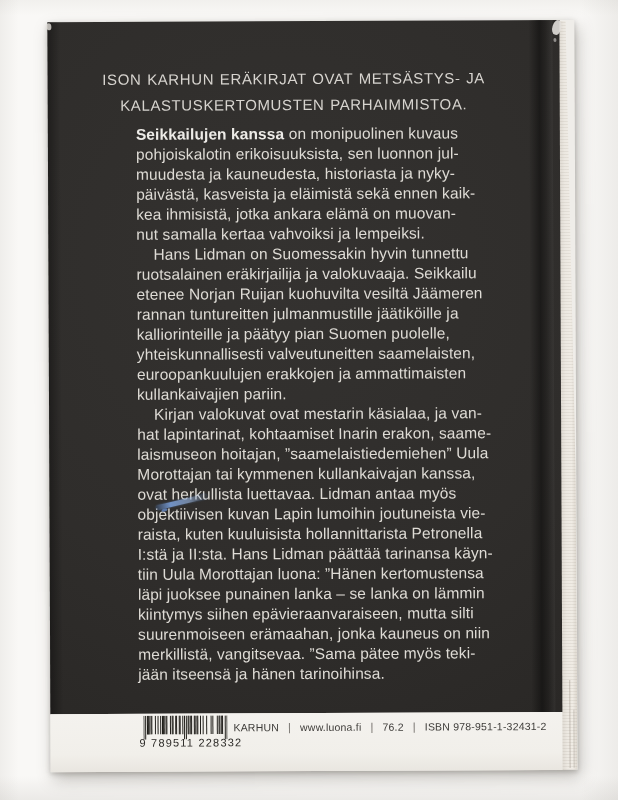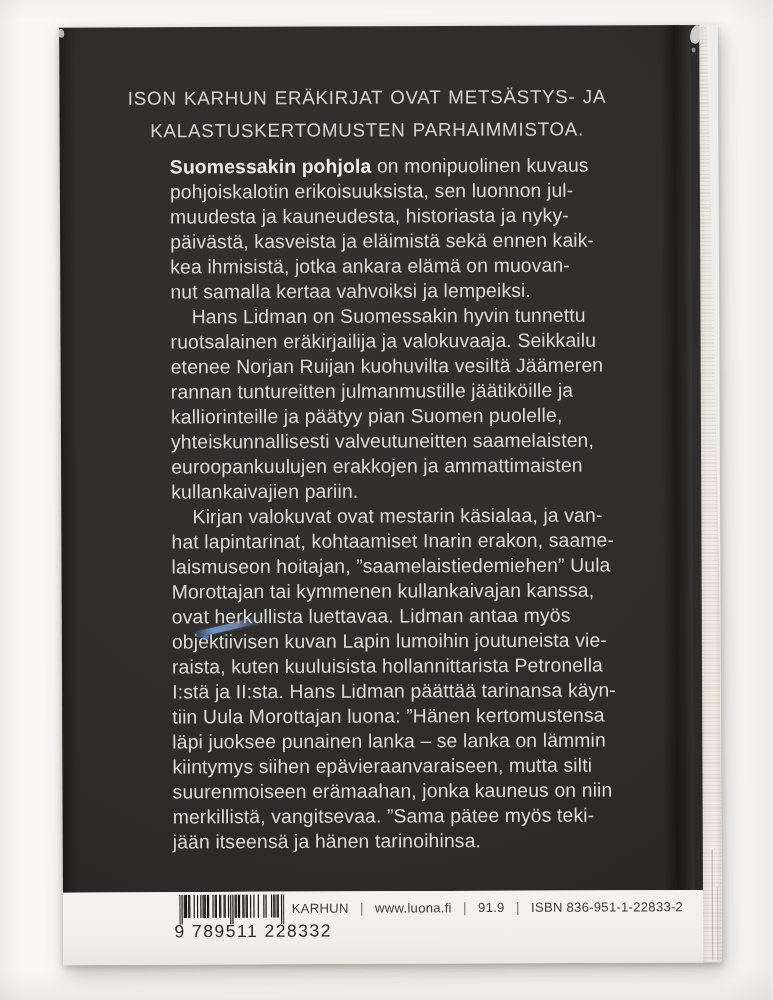--- a/index.html
+++ b/index.html
@@ -94,21 +94,21 @@
   
   .footer-strip {
     position: absolute; left: 0; top: 692px; width: 512px; height: 58px;
     background: linear-gradient(180deg, #f4f2ee 0%, #f1efea 70%, #e9e6e0 100%);
   }
   .barcode-block { position: absolute; left: 89px; top: 2px; width: 92px; text-align: center; }
   .barcode-block svg { width: 84px; height: 24px; display: block; margin: 0 auto; }
   .barcode-block svg rect { fill: #15130f; }
   .barcode-caption {
     margin-top: -3px;
-    font-size: 14px; letter-spacing: 1.2px; color: #2c2a27;
+    font-size: 11px; letter-spacing: 1.2px; color: #2c2a27;
     white-space: nowrap;
   }
   .pub-info {
     position: absolute; left: 183px; top: 8px;
     display: flex; align-items: center; gap: 9px;
     font-size: 10.5px; color: #3e3c39; letter-spacing: 0.2px;
     white-space: nowrap;
   }
   .pub-info .pipe { color: #76736e; font-size: 11px; }
 </style>
@@ -129,21 +129,21 @@
     <div class="wear tr1"></div>
     <div class="wear tr2"></div>
     <div class="wear tl1"></div>
 
     <div class="tagline">
       <div>ISON KARHUN ERÄKIRJAT OVAT METSÄSTYS- JA</div>
       <div>KALASTUSKERTOMUSTEN PARHAIMMISTOA.</div>
     </div>
 
     <div class="body-text">
-        <div class="line"><b>Suomessakin pohjola</b> on monipuolinen kuvaus</div>
+        <div class="line"><b>Seikkailujen kanssa</b> on monipuolinen kuvaus</div>
         <div class="line">pohjoiskalotin erikoisuuksista, sen luonnon jul-</div>
         <div class="line">muudesta ja kauneudesta, historiasta ja nyky-</div>
         <div class="line">päivästä, kasveista ja eläimistä sekä ennen kaik-</div>
         <div class="line">kea ihmisistä, jotka ankara elämä on muovan-</div>
         <div class="line">nut samalla kertaa vahvoiksi ja lempeiksi.</div>
         <div class="line indent">Hans Lidman on Suomessakin hyvin tunnettu</div>
         <div class="line">ruotsalainen eräkirjailija ja valokuvaaja. Seikkailu</div>
         <div class="line">etenee Norjan Ruijan kuohuvilta vesiltä Jäämeren</div>
         <div class="line">rannan tuntureitten julmanmustille jäätiköille ja</div>
         <div class="line">kalliorinteille ja päätyy pian Suomen puolelle,</div>
@@ -219,19 +219,19 @@
           <rect x="92" y="0" width="1.06" height="27"></rect>
           <rect x="94" y="0" width="1.06" height="27"></rect>
         </svg>
       <div class="barcode-caption">9 789511 228332</div>
     </div>
     <div class="pub-info">
       <span>KARHUN</span>
       <span class="pipe">|</span>
       <span>www.luona.fi</span>
       <span class="pipe">|</span>
-      <span>91.9</span>
+      <span>76.2</span>
       <span class="pipe">|</span>
-      <span>ISBN 836-951-1-22833-2</span>
+      <span>ISBN 978-951-1-32431-2</span>
     </div>
   </div>
 
 </div>
 
 </body></html>

